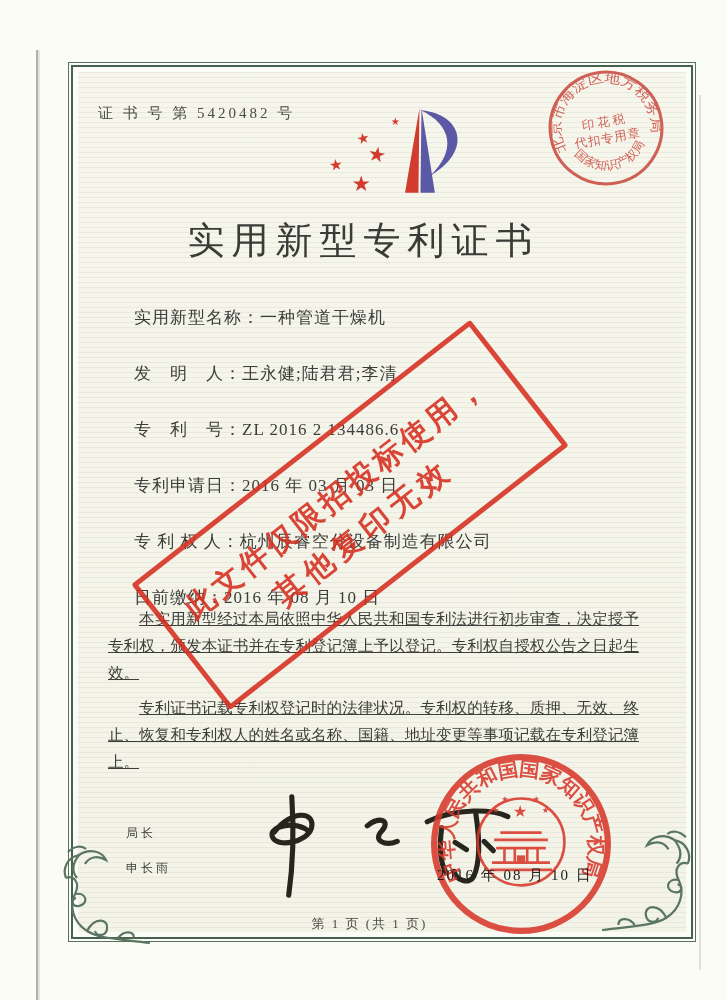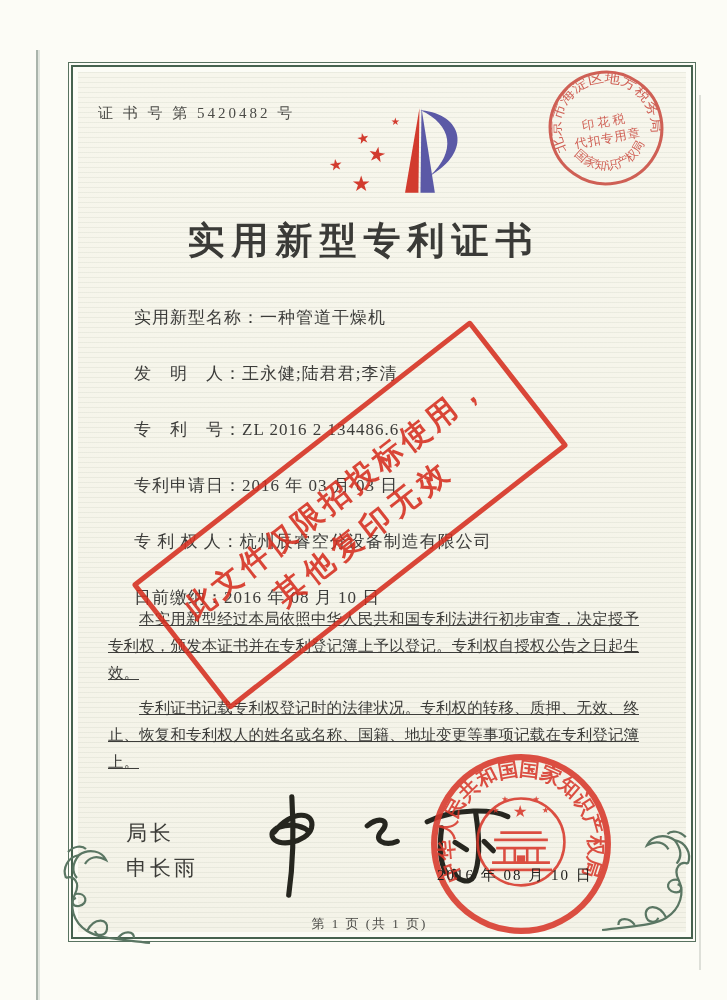--- a/index.html
+++ b/index.html
@@ -16,31 +16,31 @@
       repeating-linear-gradient(180deg,rgba(145,158,138,.12) 0 1px,rgba(255,255,255,0) 1px 5px),
       linear-gradient(180deg,#f7f6ec,#f4f3e8);}
 
   .cert-number{position:absolute;left:98px;top:104px;font-size:15px;letter-spacing:3px;color:#4b4b47;z-index:10;}
 
   .logo{position:absolute;left:298px;top:98px;width:175px;height:108px;z-index:10;}
 
   .tax-stamp{position:absolute;left:546px;top:68px;width:120px;height:120px;z-index:20;
       transform:rotate(-10deg);opacity:.85;}
 
-  .title{position:absolute;left:0;right:0;top:216px;text-align:center;font-size:37px;font-weight:700;
+  .title{position:absolute;left:0;right:0;top:216px;text-align:center;font-size:37px;font-weight:400;
       letter-spacing:7px;color:#3a3a37;z-index:10;}
 
   .fields{position:absolute;left:100px;top:306px;width:540px;display:flex;flex-direction:column;gap:33px;z-index:10;margin-left:34px;}
   .frow{font-size:17px;letter-spacing:1px;white-space:nowrap;}
 
   .paras{position:absolute;left:100px;top:597px;width:547px;z-index:10;font-size:15.5px;line-height:27px;
       text-align:justify;color:#3d3d3a;}
   .paras p{margin:8px;text-indent:2em;text-decoration:underline;}
 
-  .director{position:absolute;left:126px;top:816px;z-index:10;font-size:21px;line-height:35px;letter-spacing:3px;color:#3c3c38;}
+  .director{position:absolute;left:126px;top:816px;z-index:10;font-size:12px;line-height:35px;letter-spacing:3px;color:#3c3c38;}
   .signature{position:absolute;left:235px;top:788px;width:310px;height:115px;z-index:12;}
 
   .office-seal{position:absolute;left:430px;top:753px;width:182px;height:182px;z-index:25;opacity:.88;}
   .seal-date{position:absolute;left:437px;top:866px;z-index:30;font-size:15px;letter-spacing:2px;color:#21211e;white-space:nowrap;}
 
   .footer{position:absolute;left:0;right:0;top:915px;text-align:center;font-size:13px;letter-spacing:2px;color:#4c4c48;z-index:10;margin-left:12px;}
 
   .corner{position:absolute;z-index:8;}
   .corner-left{left:58px;top:842px;width:96px;height:106px;}
   .corner-right{left:598px;top:820px;width:98px;height:122px;transform:scaleX(-1);}

